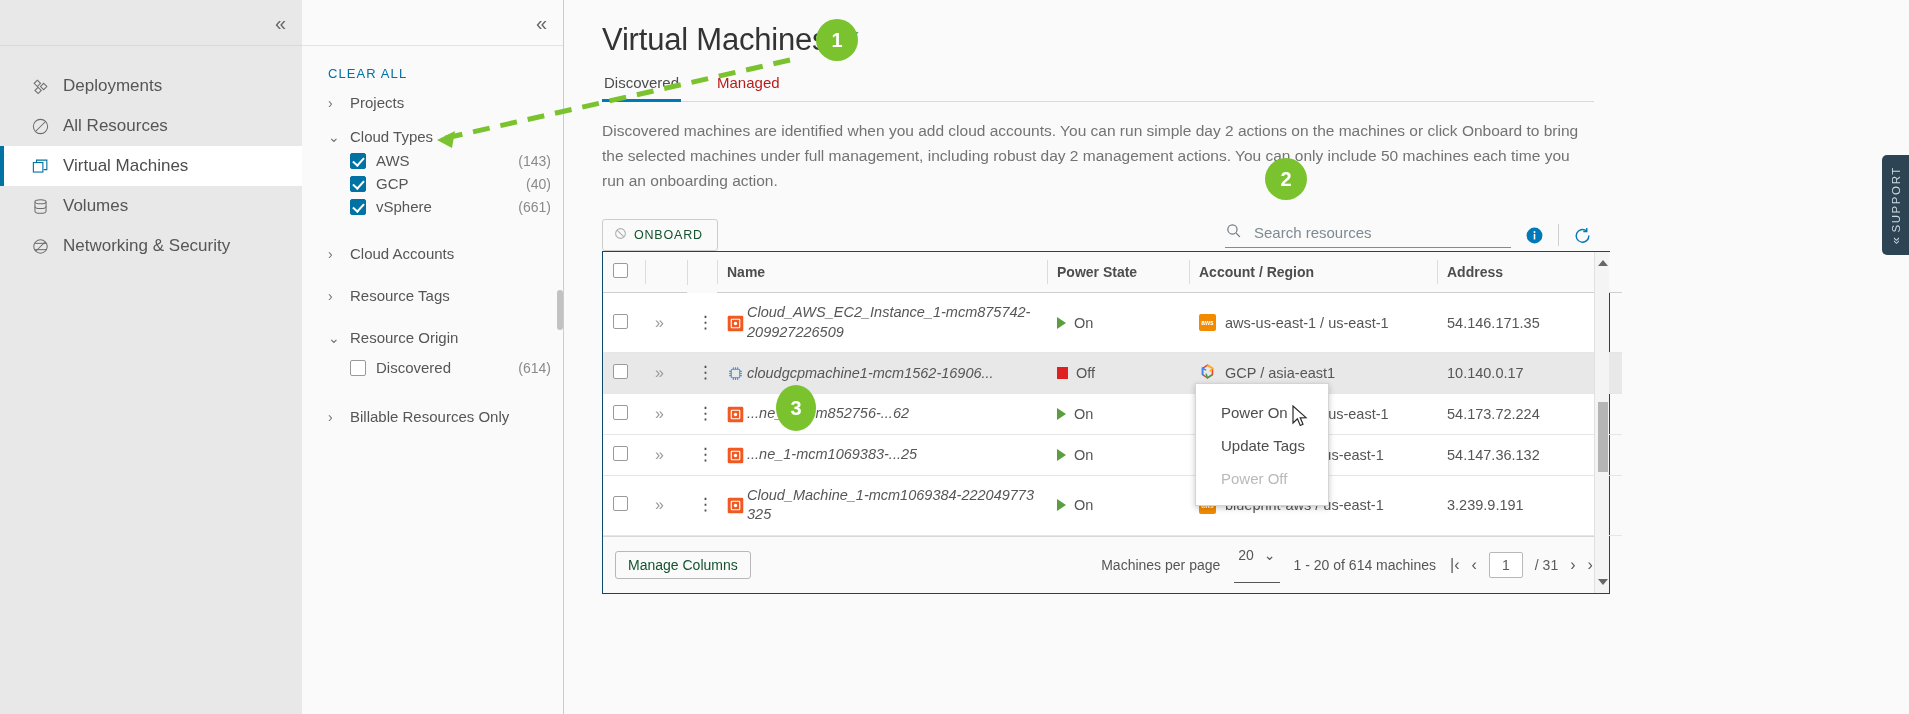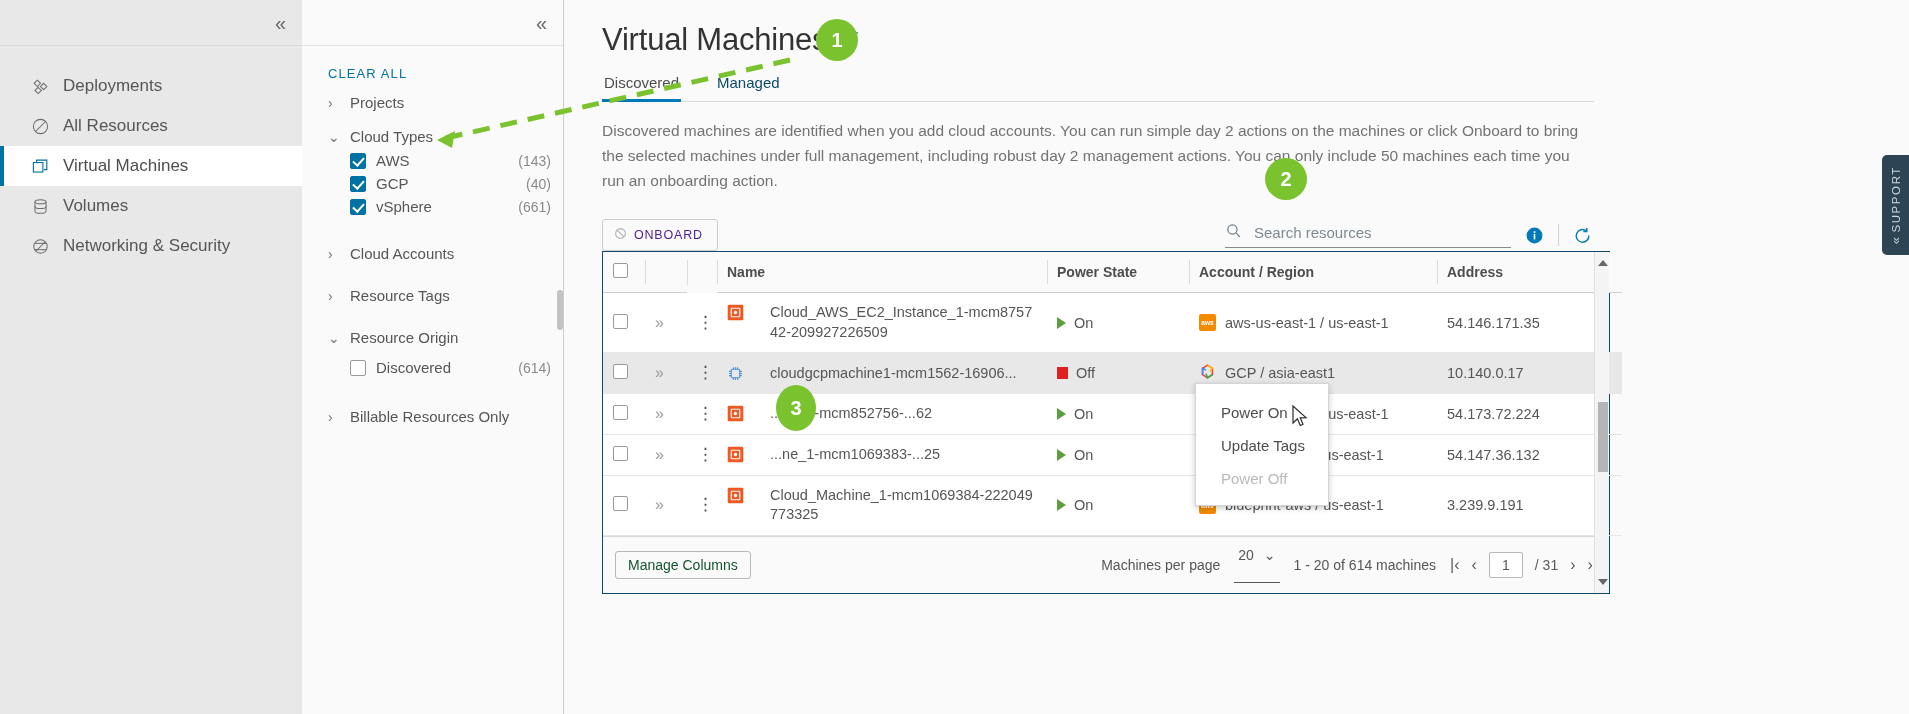--- a/index.html
+++ b/index.html
@@ -94,32 +94,32 @@
   
   .main {
     flex: 1; height: 714px; background: #fafafa; position: relative;
     padding: 0 0 0 38px; overflow: hidden;
   }
   .page-title-row { display: flex; align-items: center; gap: 14px; padding-top: 22px; }
   .page-title { font-size: 31px; color: #333; font-weight: 400; letter-spacing: -0.2px; }
   .funnel { color: #0072a3; }
   .tabs { display: flex; gap: 34px; margin-top: 12px; border-bottom: 1px solid #d9d9d9; width: 992px; }
   .tab {
-    font-size: 15px; color: #0c4a6e; padding: 4px 2px 8px 2px; cursor: pointer;
+    font-size: 15px; color: #b91c1c; padding: 4px 2px 8px 2px; cursor: pointer;
     border-bottom: 3px solid transparent; margin-bottom: -1px;
   }
   .tab.active { color: #4d4d4d; border-bottom-color: #0079b8; }
   .desc {
     margin-top: 16px; width: 990px; font-size: 15.5px; line-height: 1.62;
     color: #737373;
   }
 
   .toolbar { margin-top: 26px; display: flex; align-items: center; width: 990px; }
   .onboard-btn {
-    border: 1px solid #cdcdcd; background: #fafafa; color: #4c1d95;
+    border: 1px solid #cdcdcd; background: #fafafa; color: #14532d;
     font-size: 12.5px; letter-spacing: 0.8px; padding: 7px 14px 7px 11px;
     border-radius: 3px; display: flex; align-items: center; gap: 7px; cursor: default;
   }
   .search-wrap {
     margin-left: auto; display: flex; align-items: center; gap: 14px;
   }
   .search-box {
     display: flex; align-items: center; gap: 10px;
     border-bottom: 1px solid #8a8a8a; width: 286px; padding-bottom: 4px;
   }
@@ -156,21 +156,21 @@
   .c-name { width: 330px; }
   .c-power { width: 142px; }
   .c-acct { width: 248px; }
   .c-addr { width: 185px; }
   .cell-cb {
     width: 15px; height: 15px; border: 1px solid #9a9a9a; background: #fff;
     border-radius: 2px; display: inline-block; cursor: pointer;
   }
   .exp { color: #9a9a9a; font-size: 16px; cursor: pointer; letter-spacing: -2px; }
   .kebab { color: #4d4d4d; font-size: 17px; line-height: 8px; cursor: pointer; letter-spacing:0; }
-  .name-cell { display: flex; align-items: flex-start; gap: 26px; }
+  .name-cell { display: flex; align-items: center; gap: 3px; font-style: italic; }
   .name-text { line-height: 1.35; word-break: break-all; }
   .rsrc-icon { flex: 0 0 17px; width: 17px; height: 17px; margin-top: 1px; }
   .power { display: flex; align-items: center; gap: 8px; }
   .tri-on { width:0;height:0;border-left:9px solid #5b9e3e;border-top:6px solid transparent;border-bottom:6px solid transparent; }
   .sq-off { width: 11px; height: 12px; background: #e02020; }
   .acct { display: flex; align-items: center; gap: 9px; }
   .aws-badge {
     width: 17px; height: 17px; background: #f38b00; border-radius: 2px;
     display:flex;align-items:center;justify-content:center;color:#fff;font-size:6.5px;font-weight:bold;
   }

